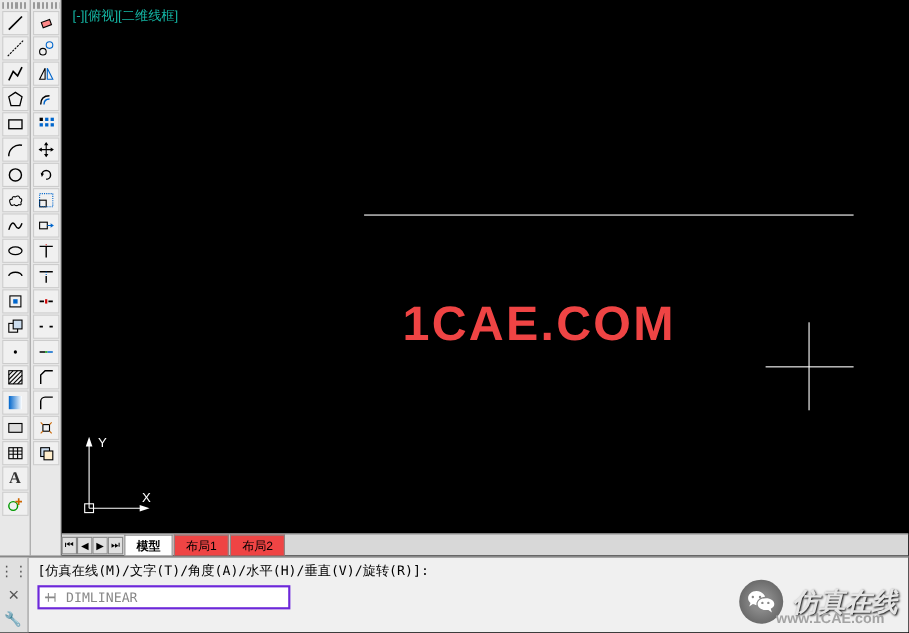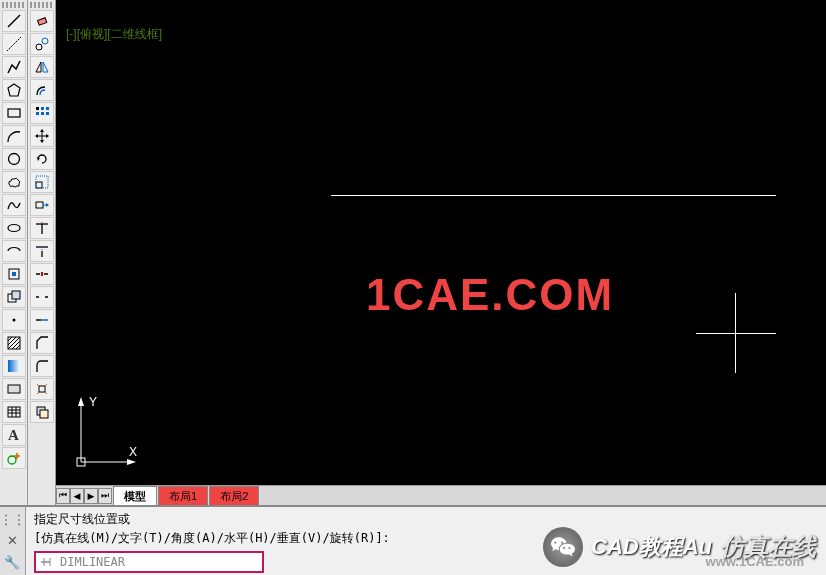--- a/index.html
+++ b/index.html
@@ -49,23 +49,22 @@
     .drawing-area {
       flex: 1;
       background: #000;
       position: relative;
       overflow: hidden;
     }
     .viewport-label {
       position: absolute;
       top: 6px;
       left: 10px;
-      color: #4d7c0f;
+      color: #14b8a6;
       font-size: 12px;
-      margin-top: 20px;
     }
     .watermark {
       position: absolute;
       top: 270px;
       left: 310px;
       color: #ef4444;
       font-size: 44px;
       font-weight: bold;
       letter-spacing: 2px;
       font-family: Arial, sans-serif;
@@ -163,21 +162,21 @@
       padding: 4px 8px;
       font-size: 12px;
       color: #000;
       font-family: SimSun, monospace;
     }
     .cmd-line1 { margin-bottom: 2px; }
     .cmd-line2 { margin-bottom: 4px; }
     .cmd-input-row {
       display: flex;
       align-items: center;
-      border: 2px solid #be185d;
+      border: 2px solid #6d28d9;
       padding: 2px 4px;
       width: 230px;
       background: #fff;
     }
     .cmd-prompt-icon {
       width: 16px;
       height: 14px;
       margin-right: 4px;
       display: flex;
       align-items: center;
@@ -512,37 +511,35 @@
   </div>
 </div>
 
 <div class="command-area">
   <div class="cmd-left-icons">
     <div class="cmd-icon">⋮⋮</div>
     <div class="cmd-icon">✕</div>
     <div class="cmd-icon">🔧</div>
   </div>
   <div class="cmd-text">
-    <div class="cmd-line1">指定尺寸线位置或</div>
     <div class="cmd-line2">[仿真在线(M)/文字(T)/角度(A)/水平(H)/垂直(V)/旋转(R)]:</div>
     <div class="cmd-input-row">
       <span class="cmd-prompt-icon">
         <svg viewBox="0 0 16 14">
             <line x1="1" y1="7" x2="10" y2="7" stroke="#888" stroke-width="1.5"></line>
             <line x1="4" y1="3" x2="4" y2="11" stroke="#888"></line>
             <line x1="10" y1="3" x2="10" y2="11" stroke="#888"></line>
           </svg>
       </span>
       <span class="cmd-command-name">DIMLINEAR</span>
     </div>
   </div>
 </div>
 
 <div class="watermark-logo">
   <div class="wechat-circle">
     <svg width="26" height="26" viewBox="0 0 24 24">
         <path d="M8,3 C4,3 1,6 1,9 C1,11 2,12 3,13 L2,16 L5,14 C6,14 7,15 8,15 C8,15 8,14 8,14 C8,11 11,8 15,8 C15,8 15,7 15,7 C14,5 11,3 8,3 Z M5,7 A1,1 0 1,1 5,9 A1,1 0 1,1 5,7 M11,7 A1,1 0 1,1 11,9 A1,1 0 1,1 11,7 M16,9 C12,9 9,11 9,14 C9,17 12,19 16,19 C17,19 18,19 18,19 L21,21 L20,18 C22,17 23,16 23,14 C23,11 20,9 16,9 Z M13,12 A1,1 0 1,1 13,14 A1,1 0 1,1 13,12 M18,12 A1,1 0 1,1 18,14 A1,1 0 1,1 18,12" fill="#fff"></path>
       </svg>
   </div>
-  <span class="logo-text1">CAD教程Au</span>
   <span class="logo-text2">仿真在线</span>
   <span class="logo-url">www.1CAE.com</span>
 </div>
 
 </body></html>

